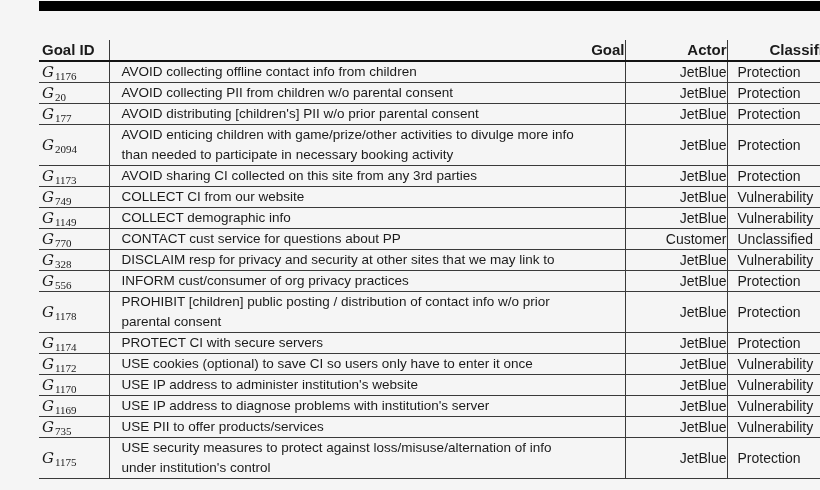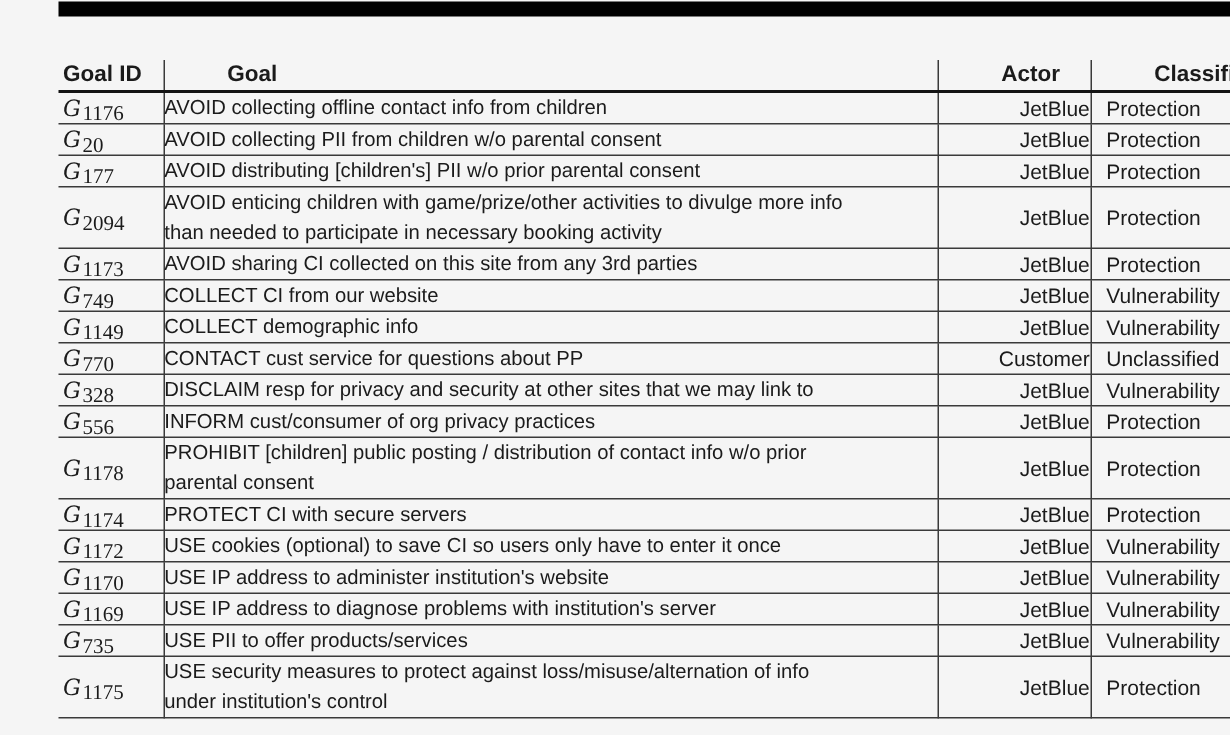--- a/index.html
+++ b/index.html
@@ -27,49 +27,49 @@
   col.c-actor { width: 102px; }
   col.c-class { width: 120px; }
 
   th, td { padding: 0; vertical-align: middle; }
   th:not(:last-child), td:not(:last-child) { border-right: 1px solid #3a3a3a; }
 
   thead th {
     font-size: 15px; font-weight: bold;
     height: 20px; line-height: 20px;
     border-bottom: 2px solid #141414;
-    text-align: left;
+    text-align: right;
     white-space: nowrap;
     padding-left: 42px;
   }
   thead th.col-id { text-align: left; padding-left: 3px; }
 
   tbody td {
     font-size: 14px; line-height: 20px;
     border-bottom: 1px solid #3a3a3a;
     height: 20px;
   }
   td.col-id { padding-left: 3px; }
   td.col-goal {
     font-size: 13.5px;
-    padding-left: 0; padding-right: 3px;
+    padding-left: 12px; padding-right: 3px;
     white-space: pre-line;
   }
   td.col-actor { padding-left: 8px; text-align: right; }
   td.col-class { padding-left: 10px; }
 
   .gid-g {
     font-family: "DejaVu Serif", serif;
     font-style: italic;
     font-size: 15px;
   }
   .gid-sub {
     font-family: "Liberation Serif", serif;
     font-style: normal;
-    font-size: 14px;
+    font-size: 11px;
     line-height: 0;
     vertical-align: -3px;
     margin-left: 1px;
   }
 </style>
 </head>
 <body style="background: rgb(245, 245, 245);">
 
 <div class="canvas">
 

